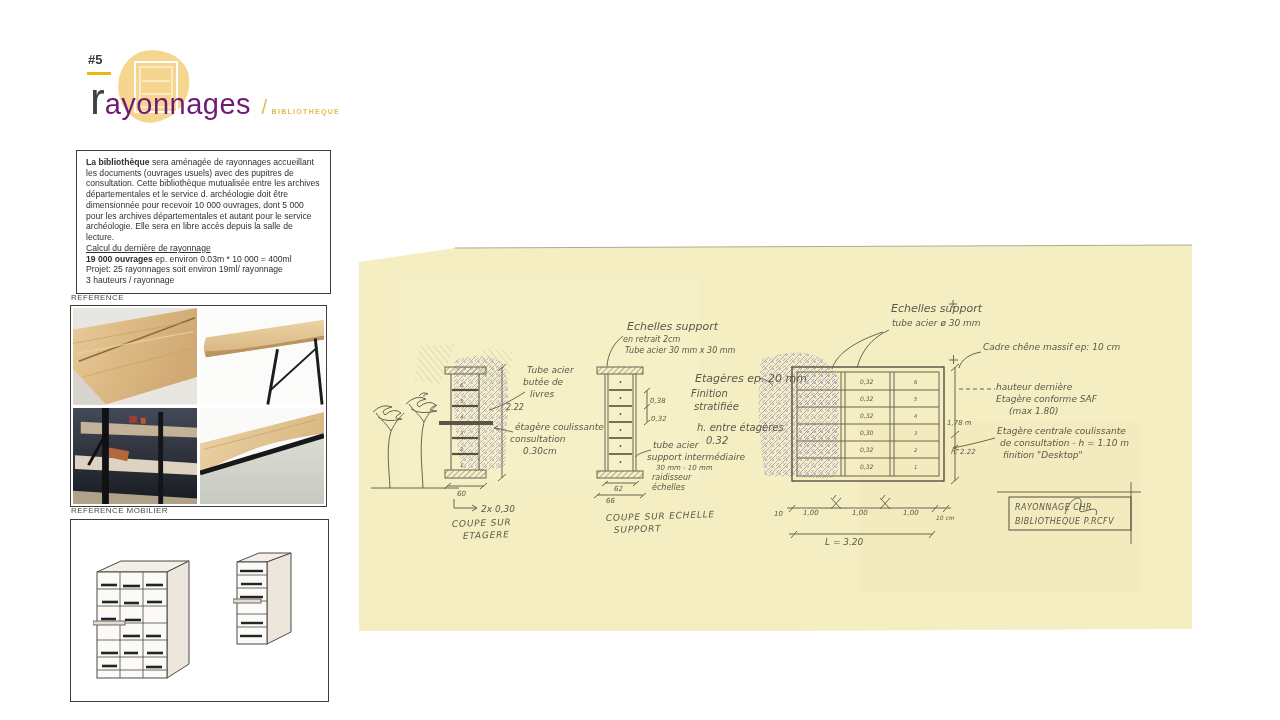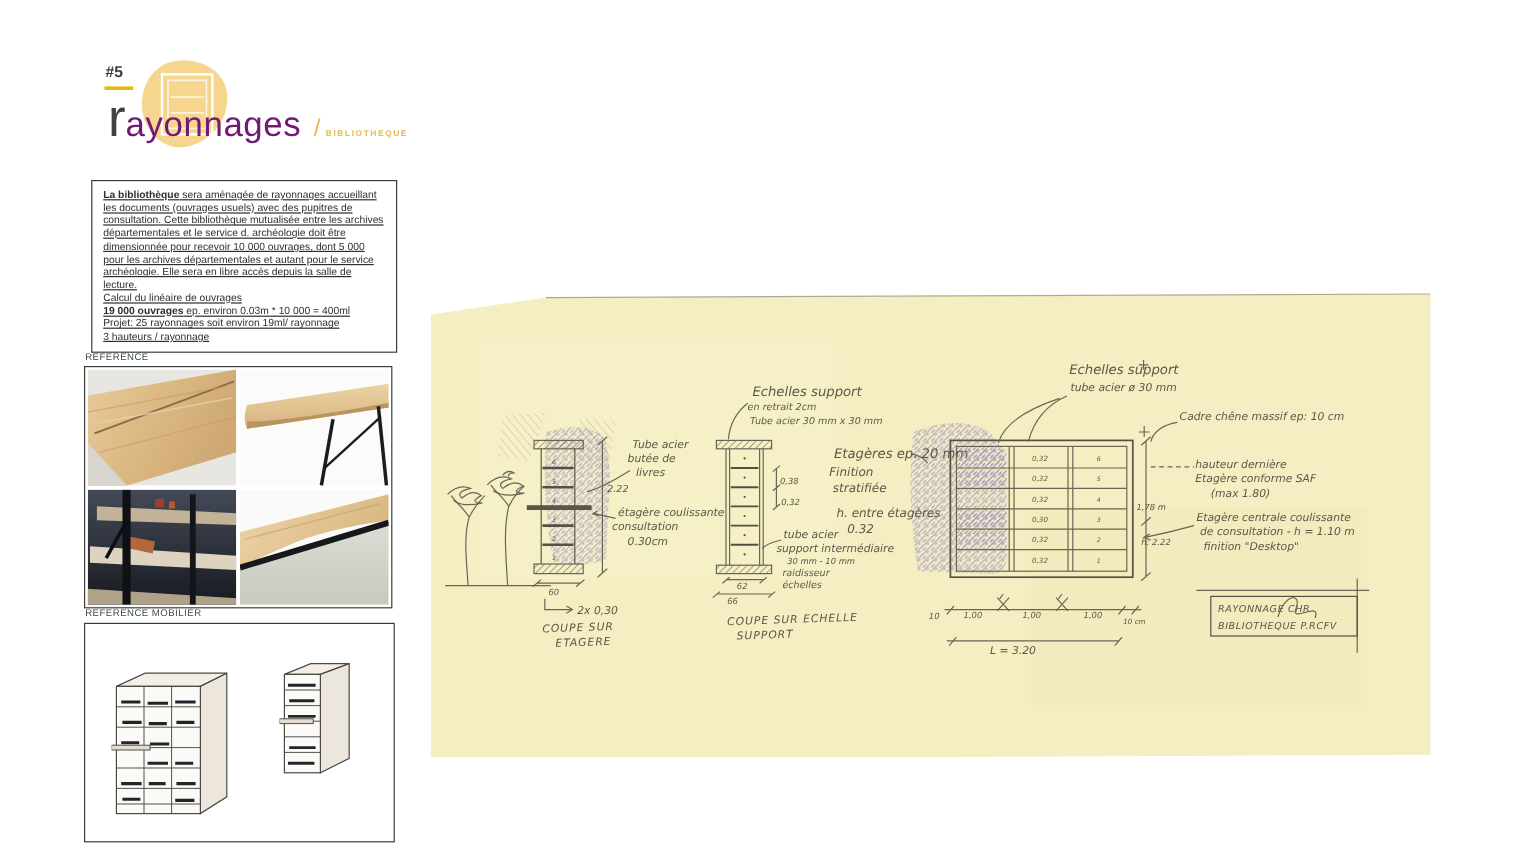--- a/index.html
+++ b/index.html
@@ -15,21 +15,21 @@
   .blob-icon{left:133px;top:60px;}
   .title{left:90px;top:74px;white-space:nowrap;}
   .title .t-r{font-size:44px;color:#414141;}
   .title .t-rest{font-size:29px;color:#701a75;letter-spacing:.5px;}
   .title .t-sep{font-size:20px;color:#e3bc4e;margin-left:6px;}
   .title .t-sub{font-size:7px;color:#e3bc4e;letter-spacing:1.3px;font-weight:bold;}
 
   
   .introbox{left:76px;top:150px;width:236px;border:1px solid #3c3c3c;background:#fff;
             padding:6px 8px 7px 9px;font-size:8.6px;line-height:1.25;color:#2f2f2f;}
-  .introbox p{margin:0;text-decoration:underline;}
+  .introbox p{margin:0;}
   .calc-title{text-decoration:underline;margin-top:2px;}
   .seclabel{font-size:8px;color:#3e4f49;letter-spacing:.4px;}
   .lbl-ref{left:71px;top:293px;text-align:center;}
   .lbl-vol{left:71px;top:506px;}
   .refbox{left:70px;top:305px;width:257px;height:202px;border:1px solid #3c3c3c;background:#fff;
           display:grid;grid-template-columns:1fr 1fr;grid-template-rows:1fr 1fr;gap:3px;padding:2px;box-sizing:border-box;}
   .refbox .cell{overflow:hidden;}
   .refbox svg{display:block;width:100%;height:100%;}
   .volbox{left:70px;top:519px;width:257px;height:181px;border:1px solid #3c3c3c;background:#fff;}
 
@@ -55,21 +55,21 @@
 <div class="abs hnum">#5</div>
 <div class="abs hnum-underline"></div>
 <div class="abs title">
   <span class="t-r">r</span><span class="t-rest">ayonnages</span>
   <span class="t-sep">/</span>
   <span class="t-sub">BIBLIOTHEQUE</span>
 </div>
 
 <div class="abs introbox">
   <p><b>La bibliothèque</b><span> sera aménagée de rayonnages accueillant les documents (ouvrages usuels) avec des pupitres de consultation. Cette bibliothèque mutualisée entre les archives départementales et le service d.  archéologie doit être dimensionnée pour recevoir 10 000 ouvrages, dont 5 000 pour les archives départementales et autant pour le service archéologie. Elle sera en libre accès depuis la salle de lecture.</span></p>
-  <p class="calc-title">Calcul du linéaire de ouvrages</p>
+  <p class="calc-title">Calcul du dernière de rayonnage</p>
   <p><b>19 000 ouvrages</b><span> ep. environ 0.03m * 10 000 = 400ml</span></p>
   <p>Projet: 25 rayonnages soit environ 19ml/ rayonnage</p>
   <p>3 hauteurs / rayonnage</p>
 </div>
 
 <div class="abs seclabel lbl-ref">REFERENCE</div>
 <div class="abs refbox">
   <div class="cell">
     <svg viewBox="0 0 128 98" preserveAspectRatio="none">
       <defs>

